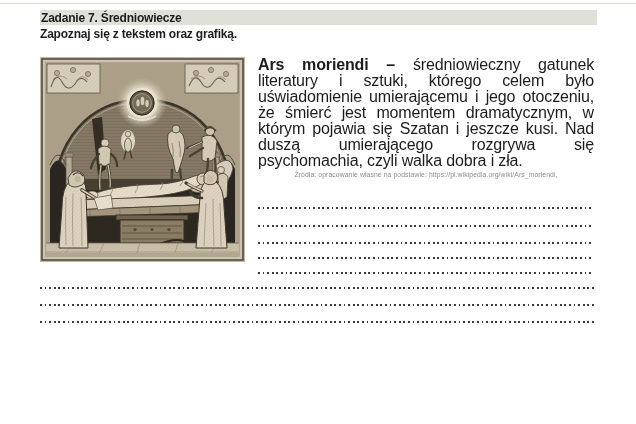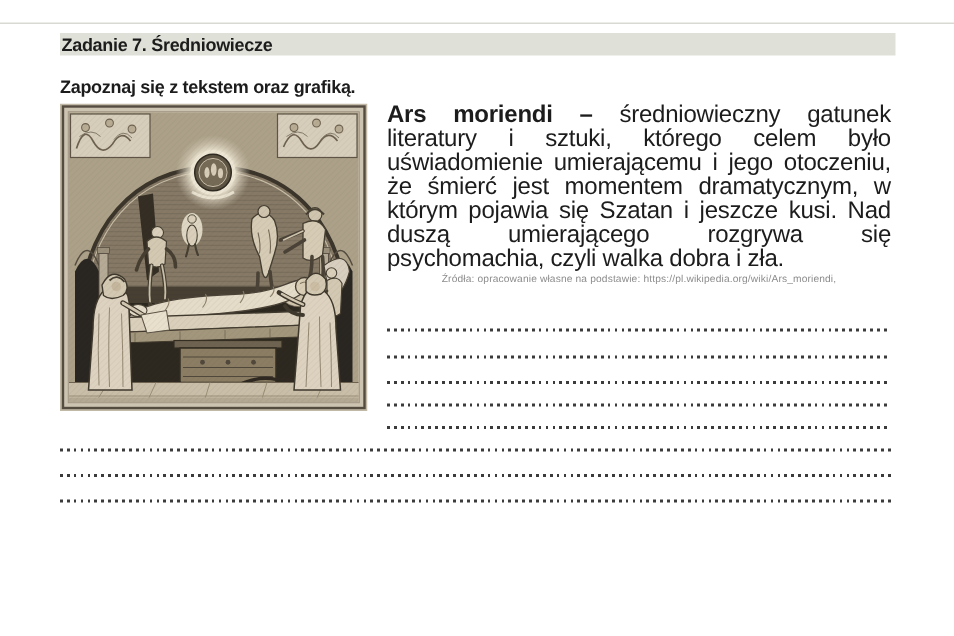--- a/index.html
+++ b/index.html
@@ -1,22 +1,22 @@
 <!DOCTYPE html>
 <html><head>
 <meta charset="utf-8">
 <style>
   html,body{margin:0;padding:0;background:#ffffff;}
   .page{position:relative;width:636px;height:325px;background:#ffffff;overflow:hidden;
-        font-family:"Liberation Sans",sans-serif;color:#1c1c1c;margin-top:12px;}
+        font-family:"Liberation Sans",sans-serif;color:#1c1c1c;}
   .topline{position:absolute;top:3px;left:0;width:636px;height:1px;background:#d9d9d3;}
   .header-bar{position:absolute;left:40px;top:10px;width:557px;height:15px;background:#dfe0d7;
               display:flex;align-items:center;}
   .header-bar .t{font-size:12px;font-weight:bold;letter-spacing:-0.2px;padding-left:1px;white-space:nowrap;}
-  .subtitle{position:absolute;left:40px;top:39px;font-size:12px;font-weight:bold;letter-spacing:-0.2px;}
+  .subtitle{position:absolute;left:40px;top:27px;font-size:12px;font-weight:bold;letter-spacing:-0.2px;}
   .figure{position:absolute;left:40px;top:57px;width:205px;height:205px;}
   .figure svg{display:block;}
   .rightcol{position:absolute;left:258px;top:57px;width:336px;height:230px;}
   .article{font-size:16px;line-height:16px;text-align:justify;letter-spacing:-0.15px;}
   .article .lead{font-weight:bold;}
   .source{margin-top:2px;font-size:6.8px;color:#8c8c8c;text-align:center;letter-spacing:0.1px;}
   .prompt{margin-top:9px;font-size:11px;font-weight:bold;line-height:15.5px;text-align:justify;letter-spacing:-0.25px;}
   .dotline{position:absolute;height:2px;
            background-image:repeating-linear-gradient(to right,#3b3b3b 0 1.8px,transparent 1.8px 4.6px);}
   .dotline.short{left:0;width:336px;}

